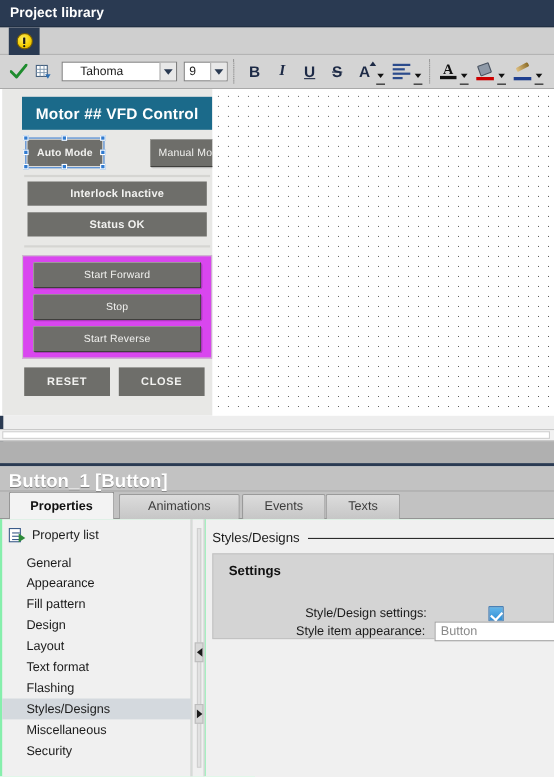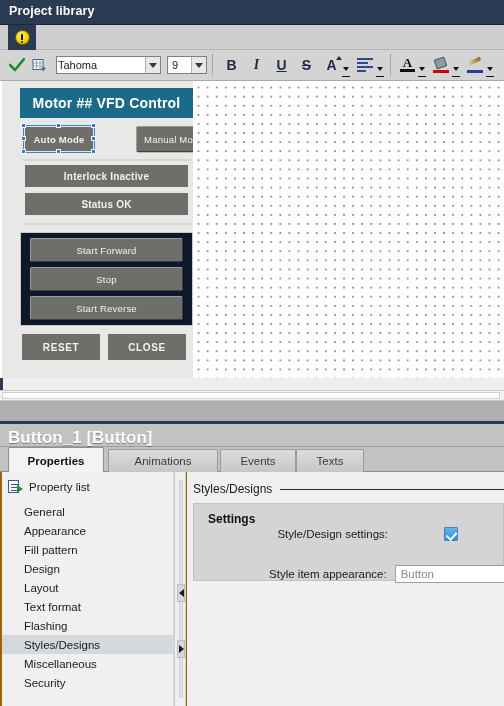--- a/index.html
+++ b/index.html
@@ -66,21 +66,21 @@
   .tb-gridicon {
     margin-left: 4px; width: 20px; height: 18px;
     display: flex; align-items: center; justify-content: center;
   }
   .font-combo {
     margin-left: 6px; width: 105px; height: 18px;
     background: #ffffff; border: 1px solid #7f7f7f;
     display: flex; align-items: center;
     font-size: 11px; color: #1a1a1a;
   }
-  .font-combo .fc-val { padding-left: 1px; flex: 1; white-space: nowrap; overflow: hidden; }
+  .font-combo .fc-val { padding-left: 16px; flex: 1; white-space: nowrap; overflow: hidden; }
   .size-combo {
     margin-left: 6px; width: 40px; height: 18px;
     background: #ffffff; border: 1px solid #7f7f7f;
     display: flex; align-items: center;
     font-size: 11px; color: #1a1a1a;
   }
   .size-combo .fc-val { padding-left: 4px; flex: 1; }
   .combo-arrow {
     width: 15px; height: 16px; background: #e8e8e8;
     border-left: 1px solid #b0b0b0;
@@ -208,21 +208,21 @@
   }
 
   .status-line {
     height: 2px; background: #d5d5d2; margin: 4px 2px 4px 2px;
   }
   .wide-btn {
     width: 163px; height: 22px; margin: 0 auto;
     font-size: 10px; font-weight: bold;
   }
   .group-box {
-    margin: 7px 0 0 0; padding: 5px 4px; background: #0f172a;
+    margin: 7px 0 0 0; padding: 5px 4px; background: #d946ef;
     border: 1px solid #cacac7;
   }
   .grp-btn { width: 153px; height: 24px; margin: 0 auto 5px auto; font-size: 9.5px; }
   .grp-btn:last-child { margin-bottom: 0; }
 
   .bottom-row { position: relative; margin-top: 8px; height: 26px; }
   .bot-btn {
     position: absolute; width: 78px; height: 26px;
     font-size: 10px; letter-spacing: .6px;
   }
@@ -282,21 +282,21 @@
     border-radius: 2px 2px 0 0;
   }
   .tab.active {
     background: #f3f3f3; color: #111; font-weight: bold;
     border-color: #8f8f8f; top: 0px; height: 26px;
   }
 
   
   .insp-body {
     position: absolute; left: 0; top: 472px; width: 504px; height: 234px;
-    background: #a16207;
+    background: #86efac;
   }
   .insp-left {
     position: absolute; left: 2px; top: 0; width: 172px; height: 234px;
     background: #f0f0f0; border-right: 1px solid #d6d6d6;
   }
   .prop-list-head {
     position: absolute; left: 6px; top: 8px;
     display: flex; align-items: center; gap: 6px;
     font-size: 11.5px; color: #1a1a1a;
   }
@@ -355,21 +355,21 @@
 
   .settings-box {
     position: absolute; left: 6px; top: 31px; width: 311px; height: 78px;
     background: #d4d4d4; border: 1px solid #c2c2c2;
   }
   .settings-title {
     position: absolute; left: 14px; top: 8px;
     font-size: 12px; font-weight: bold; color: #111;
   }
   .frow { position: absolute; left: 0; width: 311px; height: 20px; display: flex; align-items: center; }
-  .frow.r1 { top: 20px; gap: 48px; }
+  .frow.r1 { top: 44px; gap: 48px; }
   .frow.r2 { top: 60px; }
   .frow .lbl {
     width: 202px; text-align: right; padding-right: 8px;
     font-size: 11.5px; color: #1a1a1a;
   }
   .chk {
     width: 14px; height: 14px; border: 1px solid #4a80b5;
     background: linear-gradient(#63b6ea, #2e8fd6);
     position: relative; border-radius: 1px;
   }

